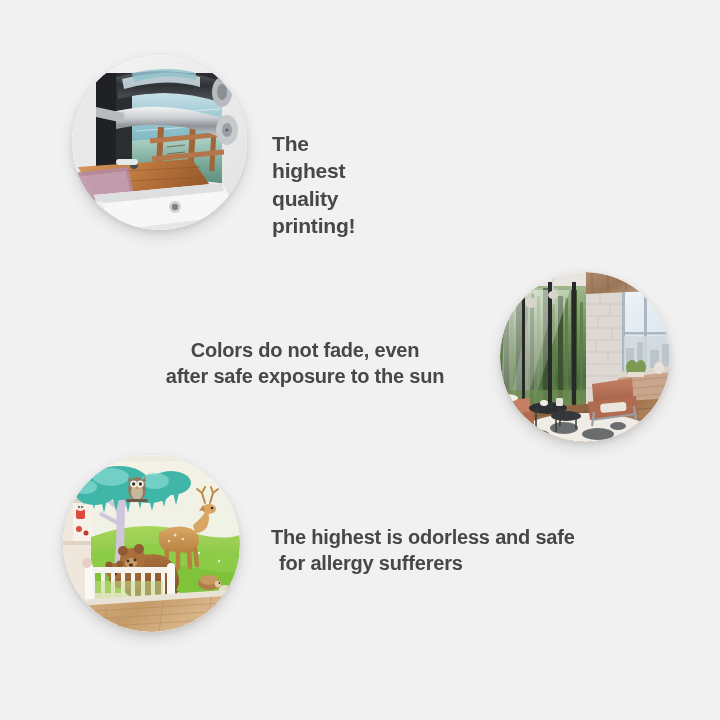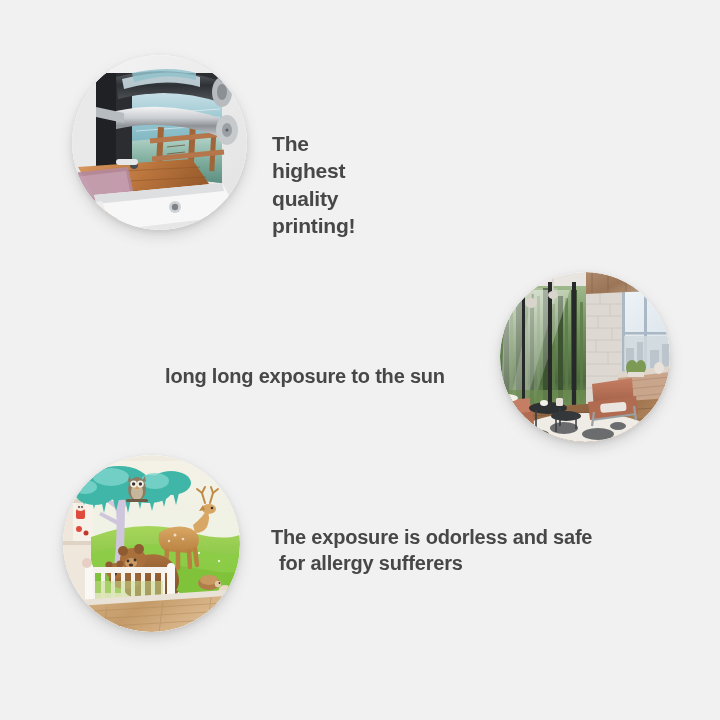--- a/index.html
+++ b/index.html
@@ -351,21 +351,21 @@
           <g fill="#d9d4cc">
             <rect x="30" y="0" width="1.6" height="28"></rect>
             <ellipse cx="31" cy="31" rx="6" ry="5"></ellipse>
             <rect x="52" y="0" width="1.6" height="20"></rect>
             <ellipse cx="53" cy="23" rx="5" ry="4"></ellipse>
           </g>
         </svg>
       </div>
     </div>
 
-    <div class="caption caption-2"><br><span>long long exposure to the sun</span></div>
+    <div class="caption caption-2"><span>Colors do not fade, even</span><br><span>after safe exposure to the sun</span></div>
   </div>
 
   <div class="feature">
 
     <div class="circle-wrap" style="left:63px; top:455px; width:177px; height:177px;">
       <div class="circle-inner">
         <svg viewBox="0 0 177 177" preserveAspectRatio="xMidYMid slice" aria-hidden="true">
           <defs>
             <linearGradient id="sky3" x1="0" y1="0" x2="0" y2="1">
               <stop offset="0%" stop-color="#f4f1e6"></stop>
@@ -569,16 +569,16 @@
             <path d="M44 152 L40 177"></path>
               <path d="M100 147 L96 177"></path>
               <path d="M148 142 L144 177"></path>
           </g>
 
           <path d="M0 146 L177 134 L177 140 L0 152 Z" fill="#e9e2d6"></path>
         </svg>
       </div>
     </div>
 
-    <div class="caption caption-3"><span>The exposure is odorless and safe</span><br><span class="ln2">for allergy sufferers</span></div>
+    <div class="caption caption-3"><span>The highest is odorless and safe</span><br><span class="ln2">for allergy sufferers</span></div>
   </div>
 
 </div>
 
 </body></html>

